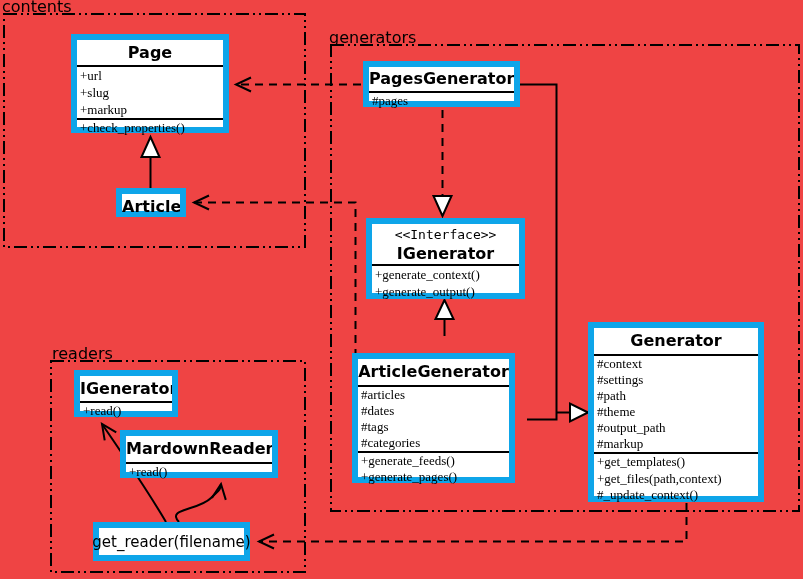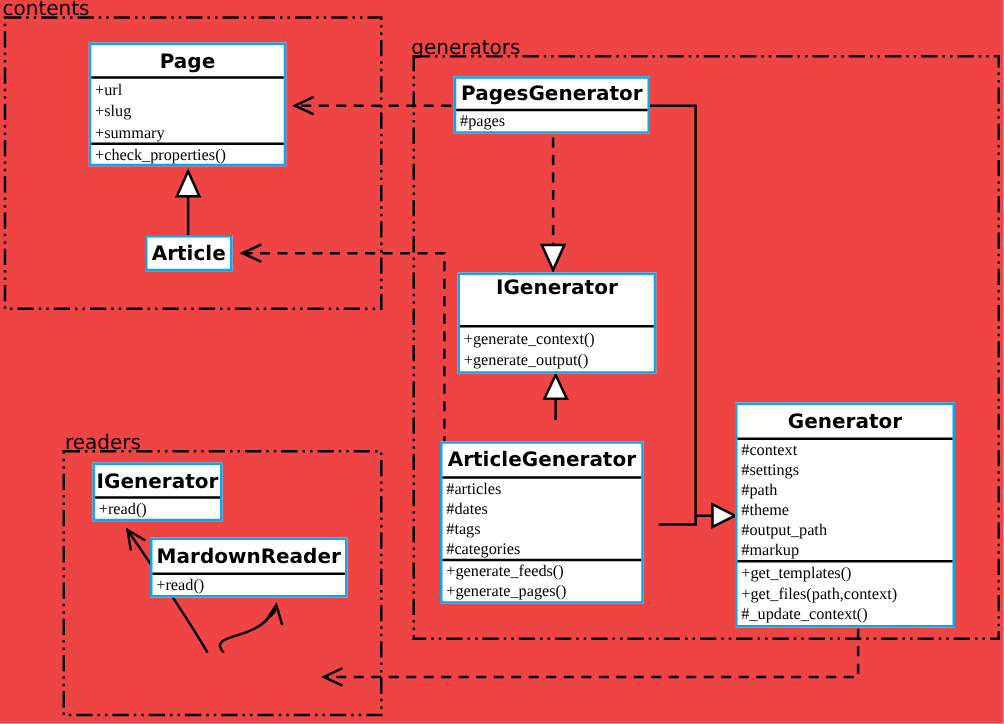--- a/index.html
+++ b/index.html
@@ -1,20 +1,20 @@
 <!DOCTYPE html>
 <html><head>
 <meta charset="utf-8">
 <style>
   html,body{margin:0;padding:0;background:#ffffff;}
   .canvas{position:relative;width:803px;height:579px;background:#ef4444;overflow:hidden;
           font-family:"DejaVu Sans","Liberation Sans",sans-serif;color:#000;}
   svg.layer{position:absolute;left:0;top:0;z-index:1;}
   .pkg-label{position:absolute;z-index:2;font-size:16px;line-height:18px;color:#000;}
-  .cls{position:absolute;z-index:3;background:#fff;border:2px solid #0ea5e9;box-sizing:border-box;}
+  .cls{position:absolute;z-index:3;background:#fff;border:6px solid #0ea5e9;box-sizing:border-box;}
   .cls-title{font-weight:bold;font-size:16px;text-align:center;white-space:nowrap;overflow:hidden;}
   .stereotype{font-family:"DejaVu Sans Mono","Liberation Mono",monospace;font-weight:normal;
               font-size:13px;text-align:center;line-height:18px;padding-top:2px;}
   .iface-name{font-weight:bold;font-size:16px;text-align:center;line-height:20px;}
   .sec{border-top:2px solid #000;box-sizing:border-box;font-family:Liberation Serif, serif;
        font-size:13px;padding-left:3px;overflow:hidden;}
   .sec div{white-space:pre;}
   .plainbox{display:flex;align-items:center;justify-content:center;font-size:15px;white-space:nowrap;}
 </style>
 </head>
@@ -67,40 +67,41 @@
 
   <span class="pkg-label" style="left:2px;top:-2px">contents</span>
   <span class="pkg-label" style="left:329px;top:29px">generators</span>
   <span class="pkg-label" style="left:52px;top:345px">readers</span>
 
   <div class="cls" style="left:71px;top:34px;width:158px;height:99px">
     <div class="cls-title" style="height:25px;line-height:25px">Page</div>
     <div class="sec" style="height:53px;line-height:17px">
         <div>+url</div>
         <div>+slug</div>
-        <div>+summary</div>
+        <div>+markup</div>
       </div>
     <div class="sec" style="height:17px;line-height:15px">
         <div>+check_properties()</div>
       </div>
   </div>
 
   <div class="cls" style="left:116px;top:188px;width:70px;height:29px">
     <div class="cls-title" style="height:25px;line-height:25px">Article</div>
   </div>
 
   <div class="cls" style="left:363px;top:61px;width:157px;height:46px">
     <div class="cls-title" style="height:24px;line-height:24px">PagesGenerator</div>
     <div class="sec" style="height:18px;line-height:16px">
         <div>#pages</div>
       </div>
   </div>
 
   <div class="cls" style="left:366px;top:218px;width:159px;height:81px">
     <div style="height:40px">
+      <div class="stereotype">&lt;&lt;Interface&gt;&gt;</div>
       <div class="iface-name">IGenerator</div>
     </div>
     <div class="sec" style="height:37px;line-height:17px">
         <div>+generate_context()</div>
         <div>+generate_output()</div>
       </div>
   </div>
 
   <div class="cls" style="left:352px;top:353px;width:163px;height:130px">
     <div class="cls-title" style="height:26px;line-height:26px">ArticleGenerator</div>
@@ -140,14 +141,17 @@
       </div>
   </div>
 
   <div class="cls" style="left:120px;top:430px;width:158px;height:48px">
     <div class="cls-title" style="height:26px;line-height:26px">MardownReader</div>
     <div class="sec" style="height:18px;line-height:16px">
         <div>+read()</div>
       </div>
   </div>
 
+  <div class="cls plainbox" style="left:93px;top:522px;width:157px;height:39px">
+    <span>get_reader(filename)</span>
+  </div>
 
 </div>
 
 </body></html>

